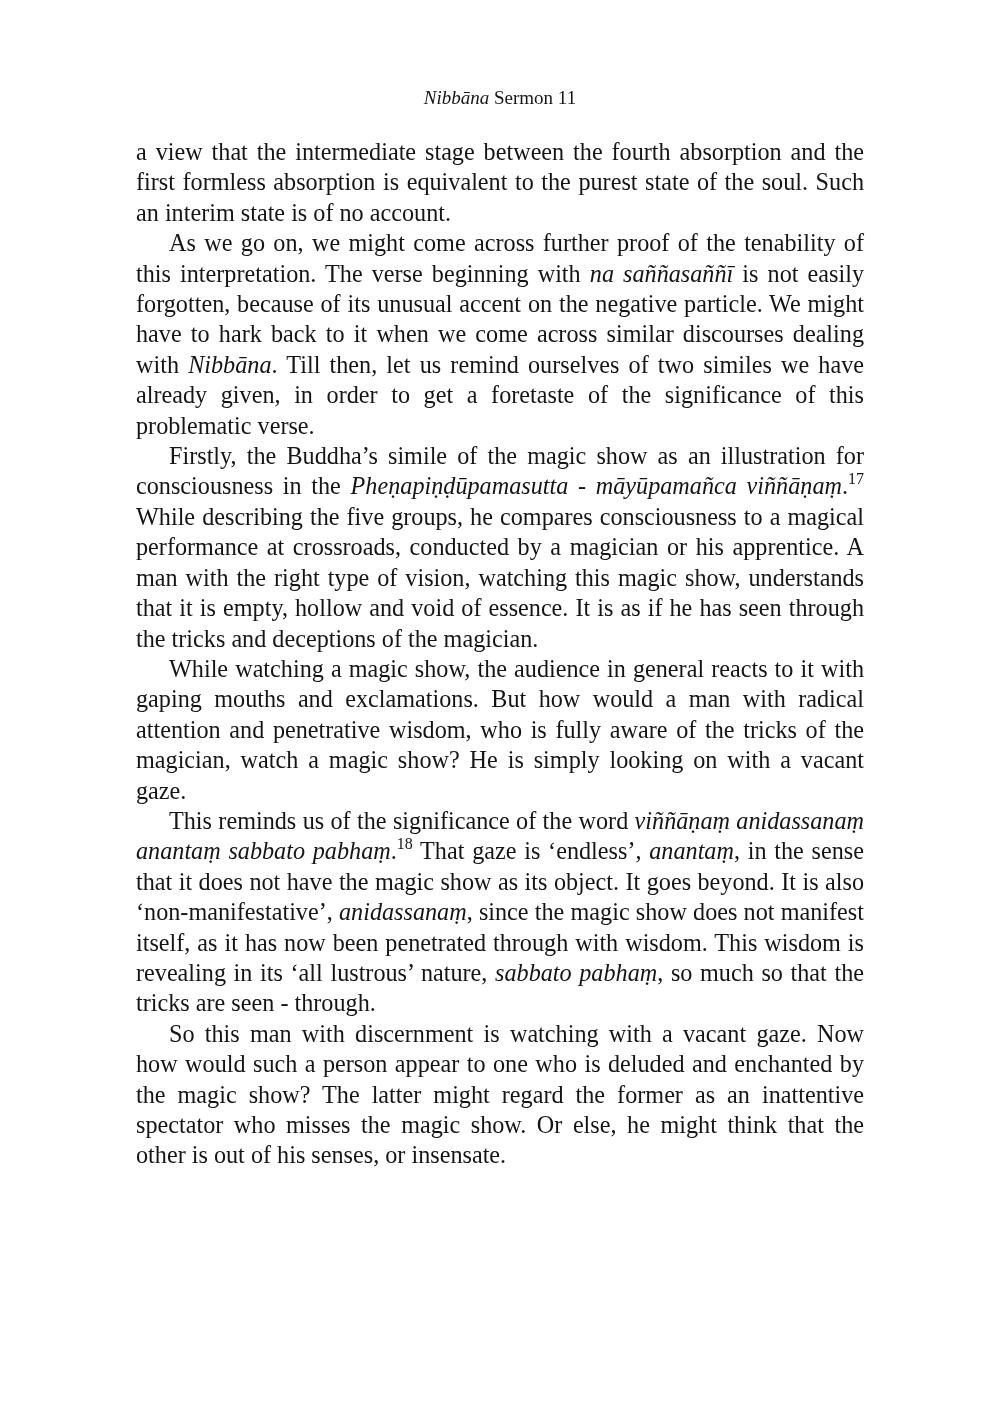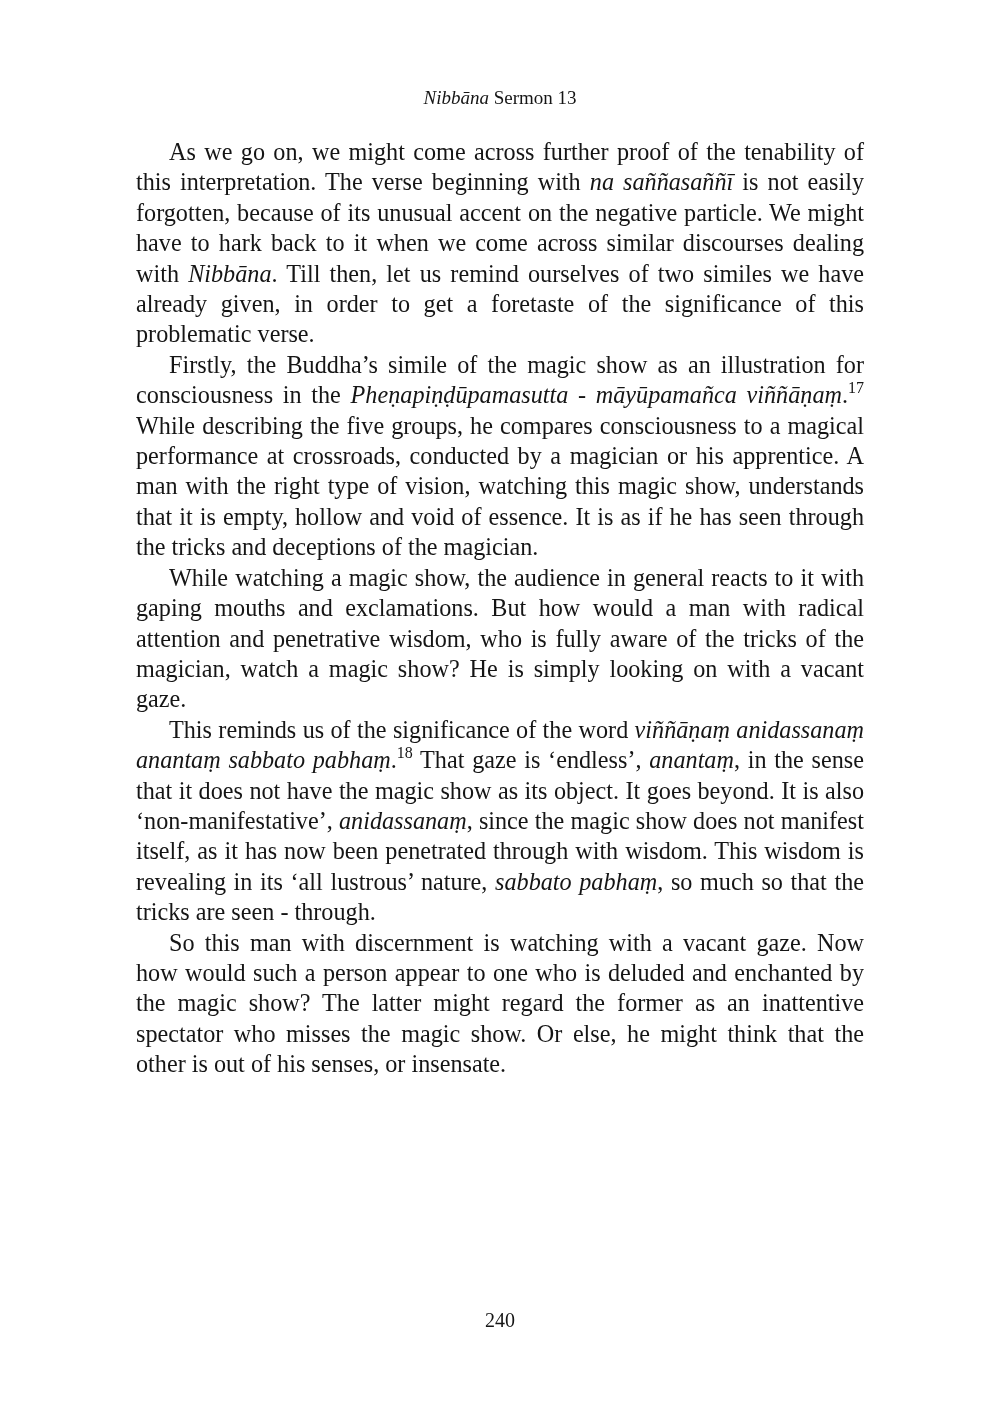--- a/index.html
+++ b/index.html
@@ -22,24 +22,24 @@
     position:absolute; top:1308px; left:0; width:1000px; text-align:center;
     font-size:20px; line-height:24px;
   }
   sup { font-size:16px; line-height:0; vertical-align:10px; }
   i { }
 </style>
 </head>
 <body>
 
 <div class="page">
-  <div class="running-head"><i>Nibbāna</i><span> Sermon 13</span></div>
+  <div class="running-head"><i>Nibbāna</i><span> Sermon 11</span></div>
 
   <div class="body-text" id="body-text">
+      <p><span>a view that the intermediate stage between the fourth absorption and the first formless absorption is equivalent to the purest state of the soul. Such an interim state is of no account.</span></p>
       <p class="indent"><span>As we go on, we might come across further proof of the tenability of this interpretation. The verse beginning with </span><i>na saññasaññī</i><span> is not easily forgotten, because of its unusual accent on the negative parti­cle. We might have to hark back to it when we come across similar discourses dealing with </span><i>Nibbāna</i><span>. Till then, let us remind ourselves of two similes we have already given, in order to get a foretaste of the significance of this problematic verse.</span></p>
       <p class="indent"><span>Firstly, the Buddha’s simile of the magic show as an illustration for consciousness in the </span><i>Pheṇapiṇḍūpamasutta - māyūpamañca viñ­ñāṇaṃ</i><span>.</span><sup>17</sup><span> While describing the five groups, he compares conscious­ness to a magical performance at crossroads, conducted by a magi­cian or his apprentice. A man with the right type of vision, watching this magic show, understands that it is empty, hollow and void of es­sence. It is as if he has seen through the tricks and deceptions of the magician.</span></p>
       <p class="indent"><span>While watching a magic show, the audience in general reacts to it with gaping mouths and exclamations. But how would a man with radical attention and penetrative wisdom, who is fully aware of the tricks of the magician, watch a magic show? He is simply looking on with a vacant gaze.</span></p>
       <p class="indent"><span>This reminds us of the significance of the word </span><i>viññāṇaṃ anidas­sanaṃ anantaṃ sabbato pabhaṃ</i><span>.</span><sup>18</sup><span> That gaze is ‘endless’, </span><i>anantaṃ</i><span>, in the sense that it does not have the magic show as its object. It goes beyond. It is also ‘non-manifestative’, </span><i>anidassanaṃ</i><span>, since the magic show does not manifest itself, as it has now been penetrated through with wisdom. This wisdom is revealing in its ‘all lustrous’ nature, </span><i>sabbato pabhaṃ</i><span>, so much so that the tricks are seen - through.</span></p>
       <p class="indent"><span>So this man with discernment is watching with a vacant gaze. Now how would such a person appear to one who is deluded and en­chanted by the magic show? The latter might regard the former as an inattentive spectator who misses the magic show. Or else, he might think that the other is out of his senses, or insensate.</span></p>
     </div>
 
-  <div class="folio">240</div>
 </div>
 
 </body></html>

